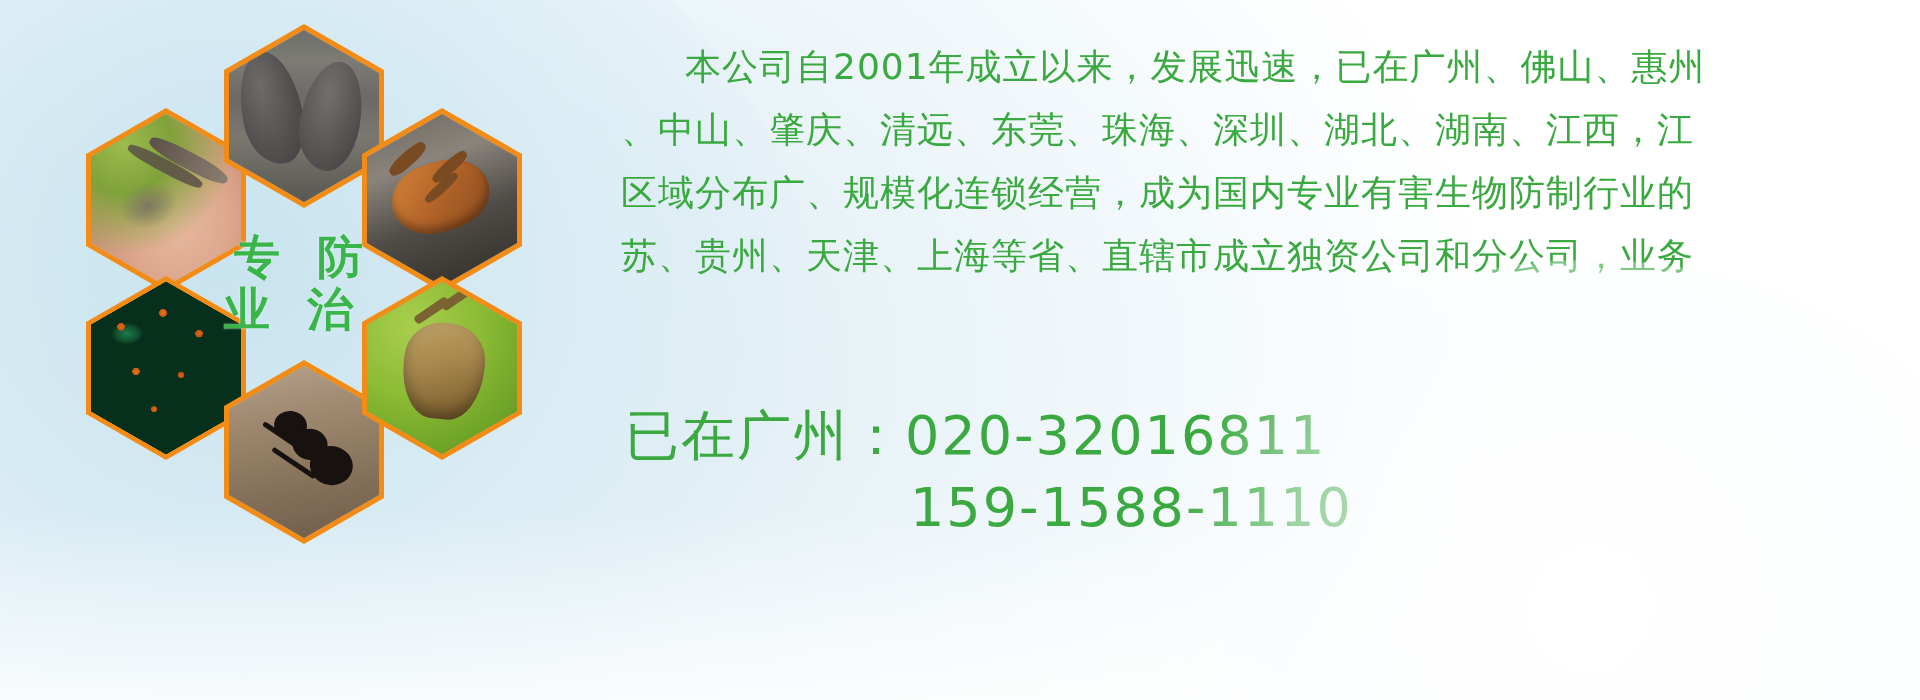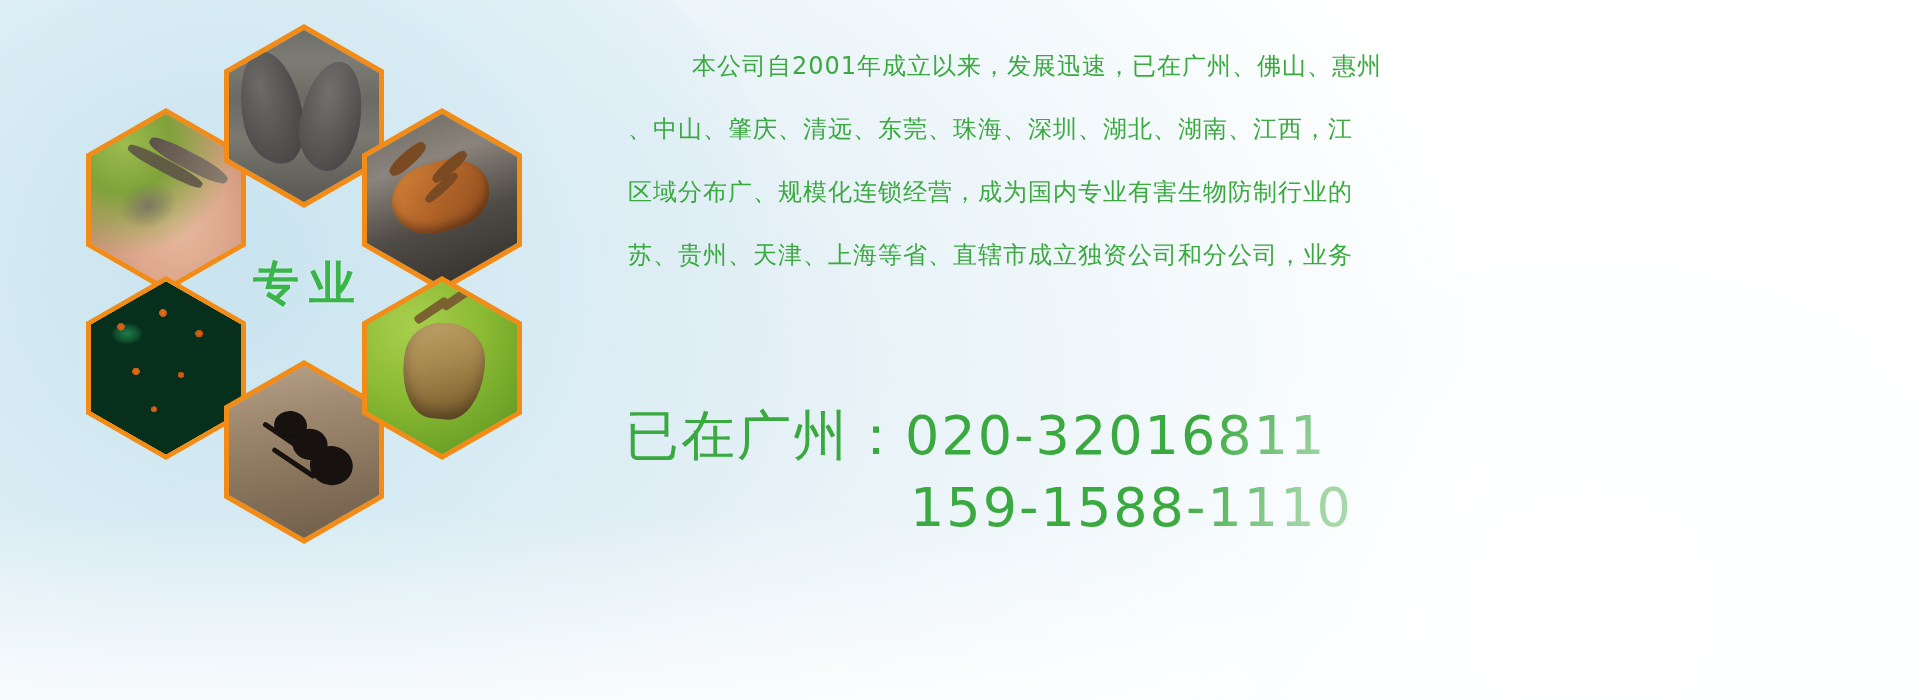--- a/index.html
+++ b/index.html
@@ -192,23 +192,23 @@
     content:"";position:absolute;left:30%;top:14%;width:26%;height:5%;
     background:#7b6231;transform:rotate(-34deg);border-radius:4px;
     box-shadow:30px 4px 0 0 #7b6231;
   }
 
   
   #copy{
     position:absolute;left:612px;top:38px;width:1268px;
   }
   #copy p{
-    margin:0 0 6px 16px;
+    margin:0 0 6px 9px;
     color:#3aa93f;
-    font-size:24px;
+    font-size:36px;
     line-height:57px;
     letter-spacing:1px;
     white-space:nowrap;
     font-family:"DejaVu Sans","Liberation Sans",sans-serif;
   }
   #copy p.first{text-indent:64px;}
 
   #contact{
     position:absolute;left:625px;top:400px;width:1280px;
     color:#3aa93f;
@@ -261,20 +261,21 @@
     </div>
 
     <div class="hex h-stink">
       <div class="inner">
         <div class="art art-stink"></div>
       </div>
     </div>
 
     <div class="center-text">
       <span>专业</span>
+      <span>防治</span>
     </div>
 
   </div>
 
   <div id="copy">
     <p class="first">本公司自2001年成立以来，发展迅速，已在广州、佛山、惠州</p>
     <p>、中山、肇庆、清远、东莞、珠海、深圳、湖北、湖南、江西，江</p>
     <p>区域分布广、规模化连锁经营，成为国内专业有害生物防制行业的</p>
     <p>苏、贵州、天津、上海等省、直辖市成立独资公司和分公司，业务</p>
   </div>

